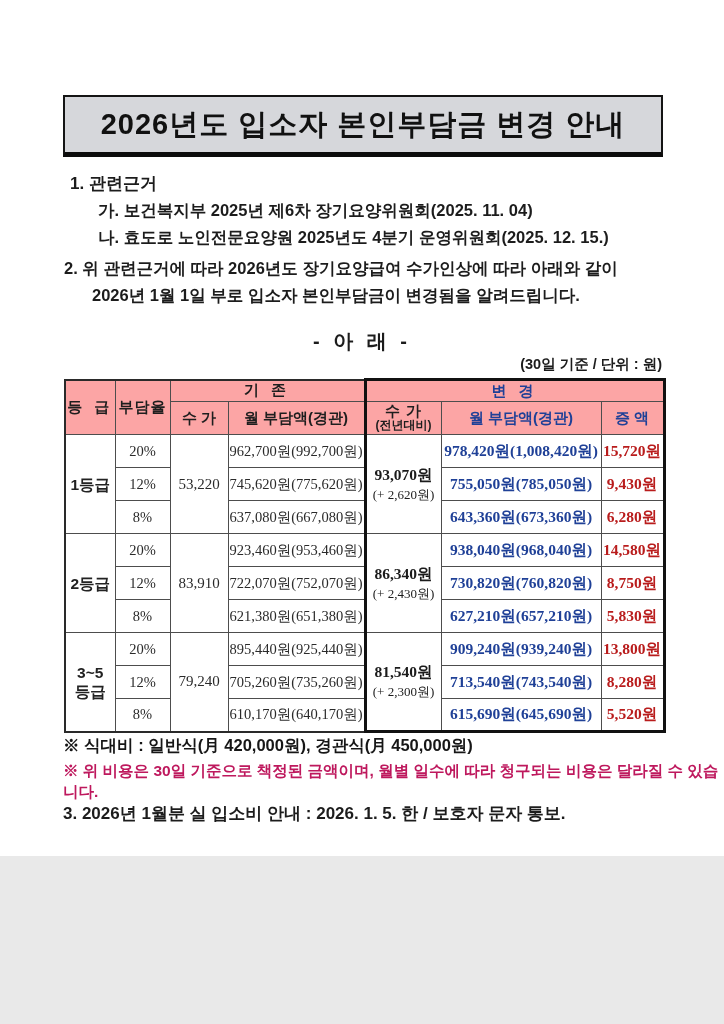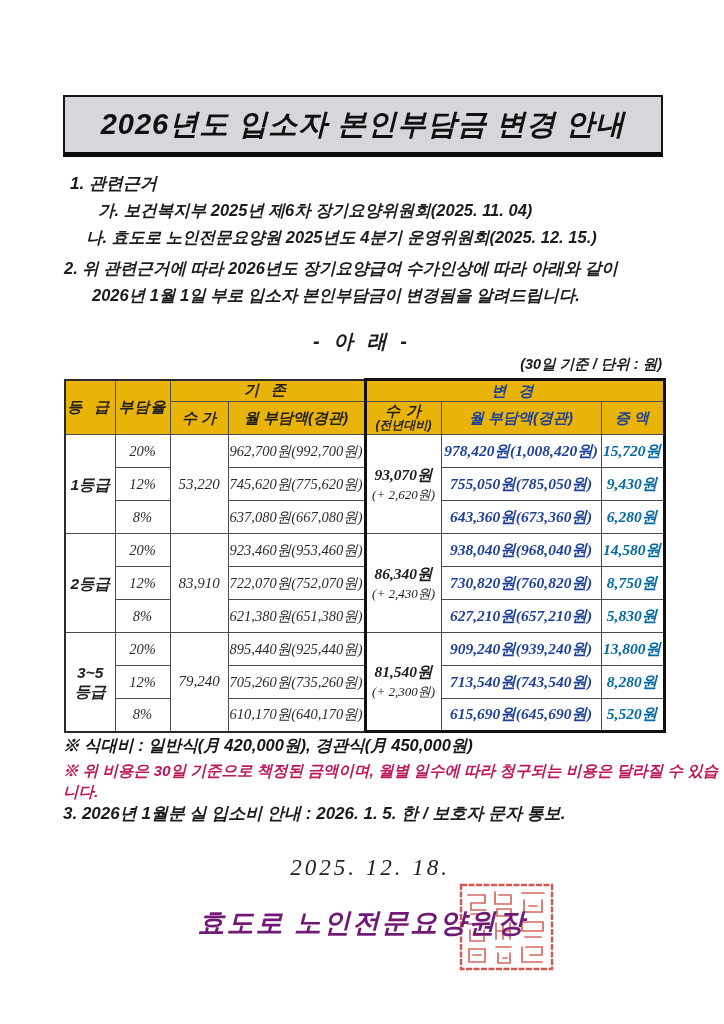--- a/index.html
+++ b/index.html
@@ -1,66 +1,65 @@
 <!DOCTYPE html>
 <html><head>
 <meta charset="utf-8">
 <style>
   * { margin:0; padding:0; box-sizing:border-box; }
   html,body { background:#e9e9e9; }
   .page {
-    position:relative; width:724px; height:1024px; margin:0 auto;
+    position:relative; width:724px; height:856px; margin:0 auto;
     background:#ffffff; overflow:hidden; color:#1c1c1c;
     font-family:"Liberation Sans", sans-serif;
-    font-style:italic;
   }
   
   .title-box {
     position:absolute; left:63px; top:95px; width:600px; height:62px;
     background:#d6d7db; border:2px solid #141414; border-bottom:5px solid #0c0c0c;
     display:flex; align-items:center; justify-content:center;
   }
   .title-box h1 { font-size:29px; font-weight:bold; letter-spacing:1px; color:#111; }
 
   
   .s1-head { position:absolute; left:70px; top:172px; font-size:17px; font-weight:bold; }
   .s1-item0 { position:absolute; left:98px; top:200px; font-size:16.5px; font-weight:bold; }
-  .s1-item1 { position:absolute; left:86px; top:227px; font-size:16.5px; font-weight:bold; }
+  .s1-item1 { position:absolute; left:98px; top:227px; font-size:16.5px; font-weight:bold; }
   .s2-line0 { position:absolute; left:64px; top:258px; width:600px; font-size:16.5px; font-weight:bold; text-align:justify; }
   .s2-line1 { position:absolute; left:92px; top:285px; font-size:16.5px; font-weight:bold; }
   .below-div { position:absolute; left:0; top:328px; width:724px; text-align:center; font-size:20px; font-weight:bold; letter-spacing:4px; }
   .unit-note { position:absolute; right:62px; top:355px; font-size:14.5px; font-weight:bold; }
 
   
   table.copay {
     position:absolute; left:64px; top:378px; width:599px;
     border-collapse:collapse; table-layout:fixed;
     border:2px solid #2a2a2a;
     font-family:"Liberation Serif", serif;
   }
   table.copay th, table.copay td {
     border:1px solid #4d4d4d; text-align:center; vertical-align:middle;
     overflow:hidden; white-space:nowrap;
   }
-  thead th { background:#eab308; font-family:"Liberation Sans",sans-serif; font-weight:bold; color:#1e1e1e;margin-left:37px; }
+  thead th { background:#fca5a5; font-family:"Liberation Sans",sans-serif; font-weight:bold; color:#1e1e1e;margin-left:37px; }
   .hr1 { height:22px; font-size:15px; letter-spacing:4px; }
   .hr2 th { height:33px; font-size:15px; }
   th.blue, td.blue { color:#1f4097; }
   .h-np { font-size:14px; line-height:15px; letter-spacing:1px; }
   .h-np .sub { font-size:12px; letter-spacing:0; display:block; }
   tbody tr { height:33px; }
   .c-grade { font-family:"Liberation Sans",sans-serif; font-weight:bold; font-size:15.5px; white-space:pre-line !important; line-height:19px; color:#222; }
   .c-rate { font-size:14.5px; color:#2a2a2a; }
   .c-oldprice { font-size:15px; color:#2a2a2a; }
   .c-oldmonthly { font-size:14.5px; color:#2a2a2a; }
   .c-newprice { color:#1b1b1b;margin-top:16px; }
   .c-newprice .np1 { font-size:15.5px; font-weight:bold; }
   .c-newprice .np2 { font-size:13px; }
   .c-newmonthly { font-size:15.5px; font-weight:bold; color:#1f4097; }
-  .c-increase { font-size:15.5px; font-weight:bold; color:#0369a1; }
+  .c-increase { font-size:15.5px; font-weight:bold; color:#b91c1c; }
   .tl { border-left:3px solid #111 !important; }
   .tt { border-top:3px solid #111 !important; }
   .tb { border-bottom:3px solid #111 !important; }
   .trt { border-right:3px solid #111 !important; }
 
   
   .note1 { position:absolute; left:63px; top:735px; font-size:16.5px; font-weight:bold; color:#161616; }
   .note2 { position:absolute; left:63px; top:761px; font-size:15.5px; font-weight:bold; color:#be185d; }
 
   .s3-line { position:absolute; left:63px; top:802px; font-size:17px; font-weight:bold; }

